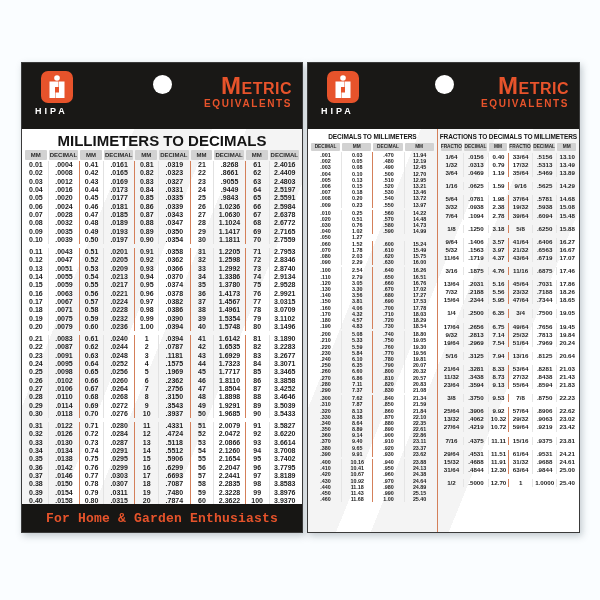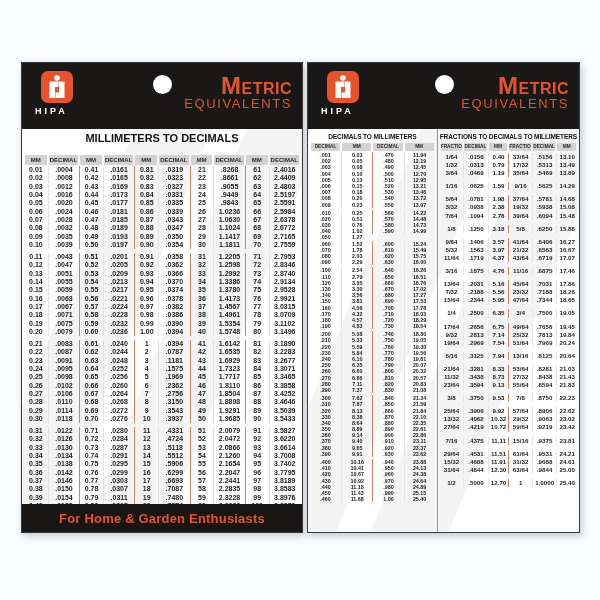--- a/index.html
+++ b/index.html
@@ -14,30 +14,30 @@
   
   .card-header{position:relative;height:66px;background:#191816;flex:0 0 auto;}
   .logo-wrap{position:absolute;left:13px;top:8px;width:44px;text-align:left;}
   .logo-square{width:32px;height:32px;margin:0 auto;display:block;}
   .logo-text{color:#fff;font-size:9px;font-weight:bold;letter-spacing:3px;margin-top:3px;}
   .hang-hole{position:absolute;left:50%;top:12px;width:19px;height:19px;margin-left:-9px;
     border-radius:50%;background:#fff;}
   .wordmark{position:absolute;right:10px;top:13px;text-align:right;color:#e7532b;margin-left:48px;}
   .wm-top{font-size:16px;font-weight:bold;letter-spacing:.5px;line-height:20px;}
   .wm-top::first-letter{font-size:24px;}
-  .wm-bottom{font-size:13px;font-weight:normal;letter-spacing:1.6px;line-height:9px;}
+  .wm-bottom{font-size:10px;font-weight:bold;letter-spacing:1.6px;line-height:9px;}
 
   
   .card-body{position:relative;flex:1 1 auto;overflow:hidden;
     background:
      linear-gradient(112deg,rgba(0,0,0,0) 26%,rgba(0,0,0,.045) 26%,rgba(0,0,0,.045) 44%,
        rgba(0,0,0,0) 44%,rgba(0,0,0,0) 52%,rgba(0,0,0,.045) 52%,rgba(0,0,0,.045) 70%,rgba(0,0,0,0) 70%),
      #fff;}
   .tbl-title{font-weight:bold;color:#141414;text-align:center;}
-  #card-left .tbl-title{font-size:11px;padding:3px 0 10px;}
+  #card-left .tbl-title{font-size:15px;padding:3px 0 0;}
   .trow,.hrow{display:grid;align-items:center;}
   .trow span,.hrow span{display:block;text-align:center;overflow:hidden;white-space:nowrap;}
   .hrow span{background:#d2d2d2;color:#2a2a2a;font-weight:bold;margin:0 1px;border-radius:1px;}
   .trow span{font-weight:bold;color:#1c1c1c;}
 
   
   .grid-lt{grid-template-columns:repeat(5,43fr 57fr);padding:0 2px;}
   #card-left .hrow{height:11px;}
   #card-left .hrow span{font-size:6px;line-height:10px;}
   .lt .trow{height:8.35px;}
@@ -71,21 +71,21 @@
   .ft .trow span{font-size:6.2px;line-height:8.1px;}
   .ft .tgroup{margin-top:5px;}
   .ft .tgroup:first-child{margin-top:2px;}
   .grid-ft.trow span{border-left:1px solid #e5e5e5;}
   .grid-ft.trow span:first-child{border-left:none;}
   .grid-ft.trow span:nth-child(4){border-left:1px solid #d4805a;}
 
   
   .card-footer{flex:0 0 auto;height:28px;background:#171614;color:#e7532b;
     display:flex;align-items:center;justify-content:center;
-    font-size:13px;font-weight:bold;letter-spacing:.2px;}
+    font-size:13px;font-weight:bold;letter-spacing:.2px;font-family:Liberation Mono, monospace;}
 </style>
 </head>
 <body>
 
 <div class="scene">
 
   <div class="card" id="card-left">
     <div class="card-header">
       <div class="logo-wrap">
         <svg class="logo-square" viewBox="0 0 32 32">

